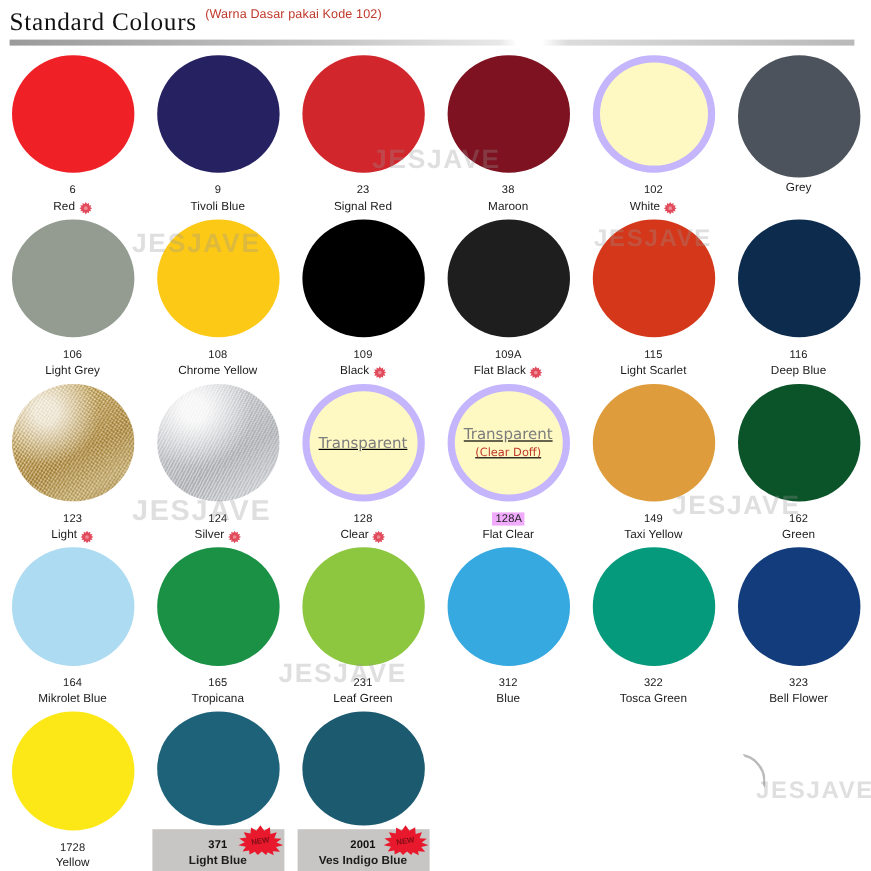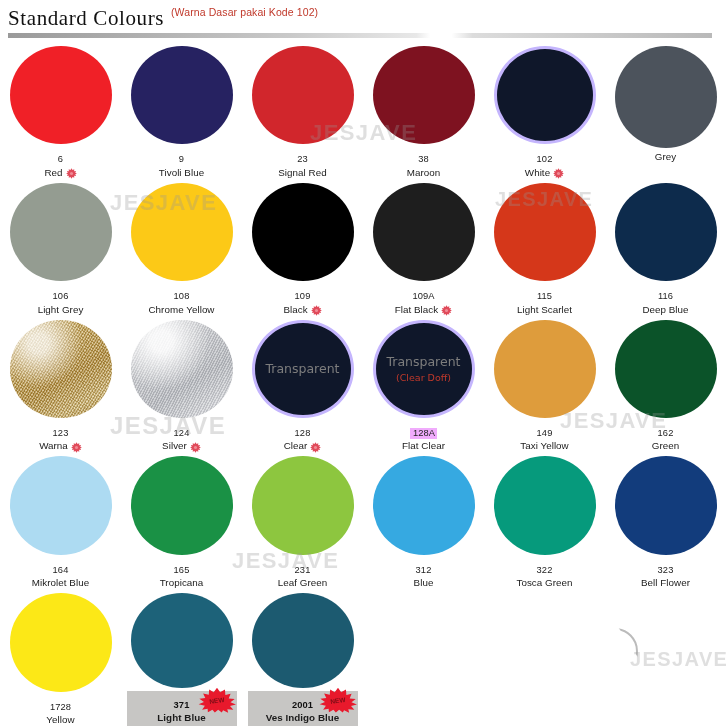--- a/index.html
+++ b/index.html
@@ -55,21 +55,21 @@
   .swatch {
     width:102px; height:102px;
     border-radius:50%;
     position:relative;
     display:flex;
     flex-direction:column;
     align-items:center;
     justify-content:center;
     overflow:hidden;
   }
-  .swatch.outlined { border:3px solid #c4b5fd; background:#0f172a; }
+  .swatch.outlined { border:6px solid #c4b5fd; background:#fef9c3;text-decoration:underline; }
   .swatch-text {
     font-size:12.5px;
     color:#7d7d7d;
     font-family:"DejaVu Sans", sans-serif;
     line-height:1.15;
     text-align:center;
   }
   .swatch-sub {
     font-size:9.5px;
     color:#c0392b;
@@ -301,21 +301,21 @@
         <div class="namerow">
           <span class="name">Deep Blue</span>
         </div>
       </div>
     </div>
     <div class="cell">
       <div class="swatch metal-gold"></div>
       <div class="caption">
         <div><span class="code">123</span></div>
         <div class="namerow">
-          <span class="name">Warna</span>
+          <span class="name">Light</span>
           <span class="star-badge">
             <svg viewBox="0 0 22 22" width="11" height="11">
               <path d="M11 0.6 13.1 4.1 16.6 2.4 16.2 6.3 20.2 5.9 18.4 9.4 21.9 11 18.4 12.6 20.2 16.1 16.2 15.7 16.6 19.6 13.1 17.9 11 21.4 8.9 17.9 5.4 19.6 5.8 15.7 1.8 16.1 3.6 12.6 0.1 11 3.6 9.4 1.8 5.9 5.8 6.3 5.4 2.4 8.9 4.1Z" fill="#e04a5a"></path>
               <circle cx="11" cy="11" r="3.1" fill="#f08a94"></circle>
             </svg>
           </span>
         </div>
       </div>
     </div>
     <div class="cell">

